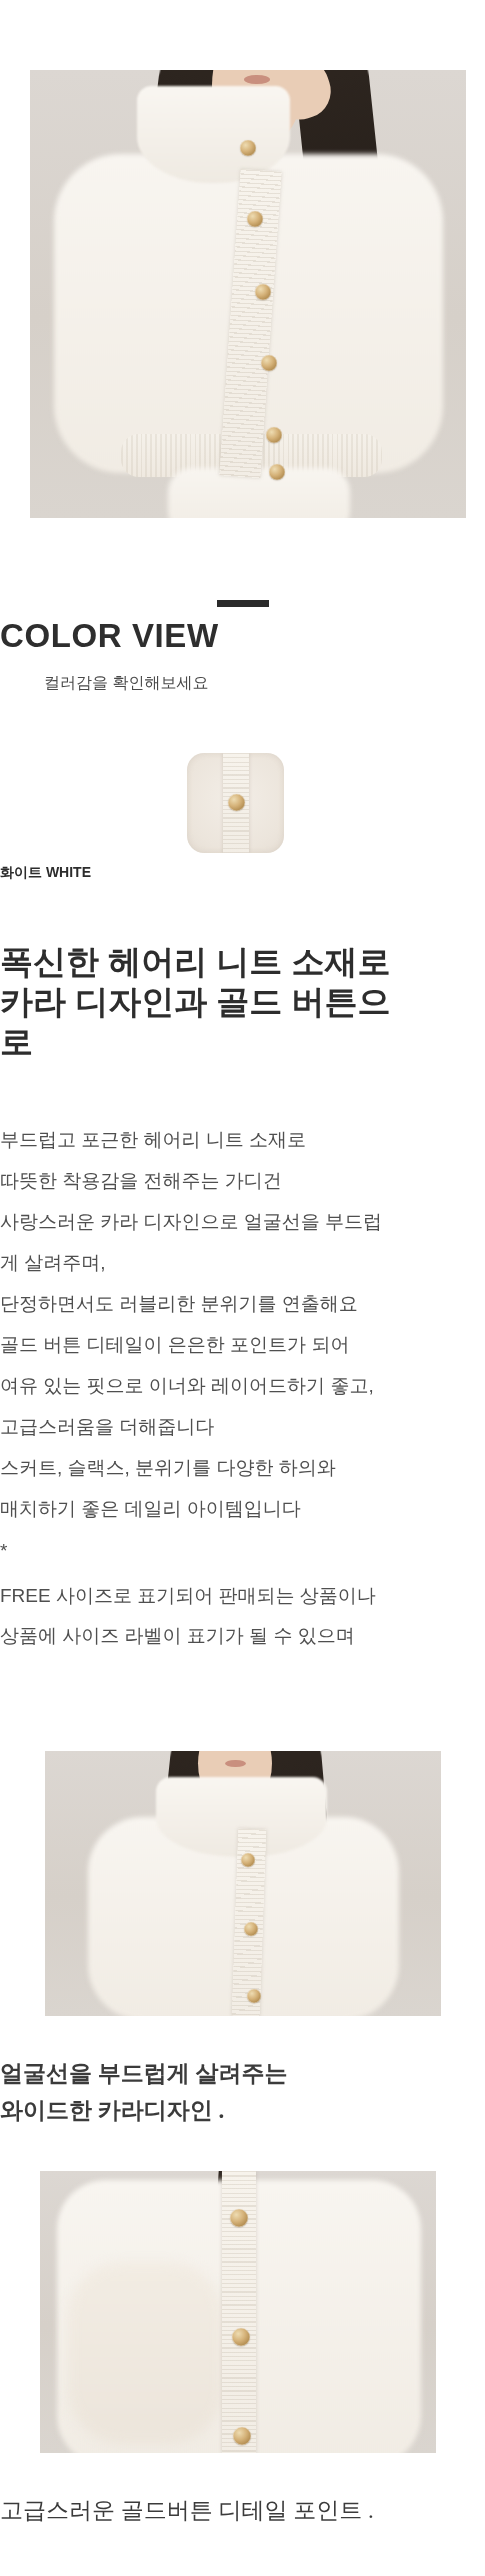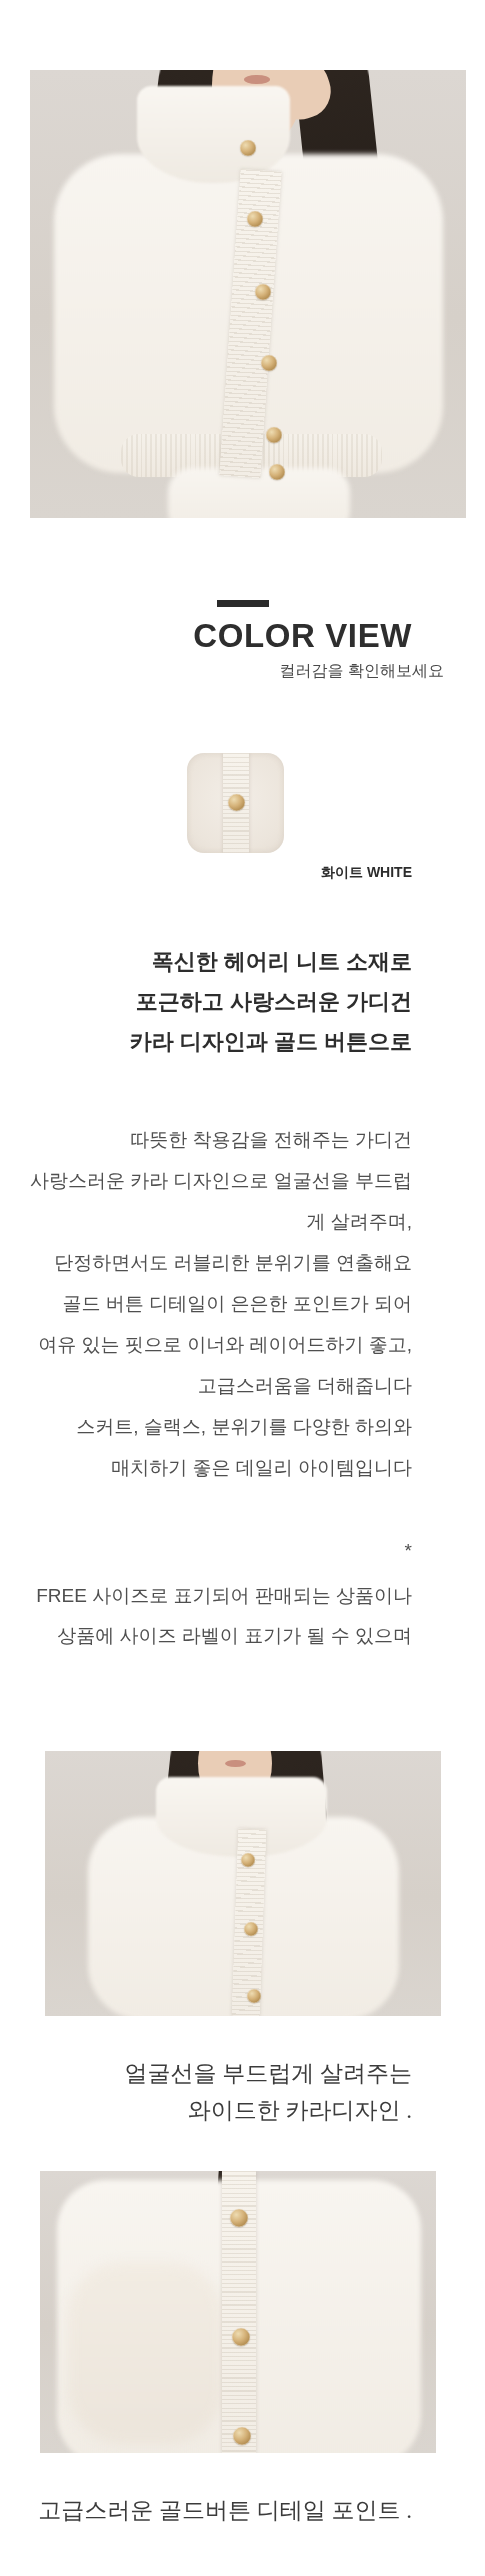--- a/index.html
+++ b/index.html
@@ -1,19 +1,19 @@
 <!DOCTYPE html>
 <html style="font-size:9.7px"><head>
 <meta charset="utf-8">
 <style>
   html,body{margin:0;padding:0;background:#ffffff;}
   #page{position:relative;width:486px;height:2576px;background:#ffffff;overflow:hidden;
         font-family:"Liberation Sans","DejaVu Sans",sans-serif;}
   .abs{position:absolute;}
-  .ctr{left:12px;width:400px;text-align:right;}
+  .ctr{left:0;width:400px;text-align:left;}
 
   
   .photo{position:absolute;overflow:hidden;background:linear-gradient(180deg,#dcd7d2 0%,#d6d0c9 55%,#dad5cf 100%);}
   .photo > div{position:absolute;}
   .hair{background:linear-gradient(180deg,#2e2620,#241d18);border-radius:36px;filter:blur(0.6px);}
   .skin{background:#e9cdb6;border-radius:50%;}
   .lips{background:#c98f7e;border-radius:50%;}
   .knit{background:linear-gradient(180deg,#f8f5f0,#f1ece4);filter:blur(2.4px);border-radius:67px;}
   .collar{background:linear-gradient(180deg,#f9f6f1,#efeae2);border-radius:14.6px 14.6px 48% 48%;filter:blur(1.2px);}
   .placket{background:
@@ -31,21 +31,21 @@
   .divider{left:217px;top:600px;width:52px;height:6.7px;background:#2a2a2a;}
   .cv-title{top:617px;font-size:33px;font-weight:700;letter-spacing:0.6px;color:#2e2e2e;}
   .cv-sub{top:661px;font-size:16px;color:#494949;}
   .swatch{left:187px;top:753px;width:97px;height:100px;border-radius:17px;overflow:hidden;
       background:radial-gradient(circle at 50% 45%,#f3eee7 0%,#ece5dc 70%,#e6ded4 100%);
       box-shadow:inset 0 0 6px rgba(150,135,115,0.18);}
   .swatch > div{position:absolute;}
   .swatch-label{top:864px;font-size:14px;font-weight:600;color:#2c2c2c;}
 
   
-  .headline{top:942px;font-size:22px;font-weight:700;color:#2d2d2d;line-height:40px;}
+  .headline{top:942px;font-size:33px;font-weight:700;color:#2d2d2d;line-height:40px;}
   .description{top:1119px;font-size:19px;color:#4f4f4f;line-height:41px;}
   .notice-star{top:1536px;font-size:19px;color:#4f4f4f;line-height:30px;}
   .notice{top:1576px;font-size:19px;color:#4f4f4f;line-height:40px;}
 
   
   .pill{position:absolute;width:138px;height:40px;border-radius:20px;background:#b3aaa2;
       display:flex;align-items:center;justify-content:center;
       font-family:"Liberation Serif","DejaVu Serif",serif;font-style:italic;
       font-size:21px;color:#fdfdfc;}
   .serif-caption{font-family:"Liberation Serif","DejaVu Serif",serif;
@@ -71,35 +71,35 @@
     <div class="gbtn" style="left:210px;top:70px;width:16.4px;height:16.4px;"></div>
     <div class="gbtn" style="left:217px;top:141px;width:16.4px;height:16.4px;"></div>
     <div class="gbtn" style="left:225px;top:214px;width:16.4px;height:16.4px;"></div>
     <div class="gbtn" style="left:231px;top:285px;width:16.4px;height:16.4px;"></div>
     <div class="gbtn" style="left:236px;top:357px;width:16.4px;height:16.4px;"></div>
     <div class="gbtn" style="left:239px;top:394px;width:16.4px;height:16.4px;"></div>
   </section>
 
   <div class="abs divider"></div>
   <h2 class="abs ctr cv-title" style="margin:0;">COLOR VIEW</h2>
-  <p class="abs ctr cv-sub" style="margin:0;padding-left:32px;">컬러감을 확인해보세요</p>
+  <p class="abs ctr cv-sub" style="margin:12px;padding-left:32px;">컬러감을 확인해보세요</p>
 
   <div class="abs swatch">
     <div class="placket" style="left:36px;top:0;width:25.5px;height:100px;"></div>
     <div class="gbtn" style="left:41px;top:41px;width:17px;height:17px;"></div>
   </div>
   <div class="abs ctr swatch-label">화이트 WHITE</div>
 
   <div class="abs ctr headline">
     <div>폭신한 헤어리 니트 소재로</div>
-    <div>포근하고 사랑스러운 가디건</div>
     <div>카라 디자인과 골드 버튼으로</div>
   </div>
 
   <div class="abs ctr description">
+    <div>부드럽고 포근한 헤어리 니트 소재로</div>
     <div>따뜻한 착용감을 전해주는 가디건</div>
     <div>사랑스러운 카라 디자인으로 얼굴선을 부드럽게 살려주며,</div>
     <div>단정하면서도 러블리한 분위기를 연출해요</div>
     <div>골드 버튼 디테일이 은은한 포인트가 되어</div>
     <div>여유 있는 핏으로 이너와 레이어드하기 좋고,</div>
     <div>고급스러움을 더해줍니다</div>
     <div>스커트, 슬랙스, 분위기를 다양한 하의와</div>
     <div>매치하기 좋은 데일리 아이템입니다</div>
   </div>
 
@@ -116,21 +116,21 @@
     <div class="lips" style="left:180px;top:8.5px;width:20.7px;height:7.3px;"></div>
     <div class="knit" style="left:43px;top:66px;width:311px;height:203px;border-radius:55px;"></div>
     <div class="collar" style="left:111px;top:25.5px;width:171px;height:80px;"></div>
     <div class="placket" style="left:190px;top:78px;width:28px;height:187px;transform:rotate(2deg);"></div>
     <div class="gbtn" style="left:196px;top:102px;width:14px;height:14px;"></div>
     <div class="gbtn" style="left:199px;top:171px;width:14px;height:14px;"></div>
     <div class="gbtn" style="left:202px;top:238px;width:14px;height:14px;"></div>
   </section>
 
 
-  <div class="abs ctr serif-caption" style="top:2055px;">
+  <div class="abs ctr serif-caption" style="top:2055px;font-weight:bold;">
     <div>얼굴선을 부드럽게 살려주는</div>
     <div>와이드한 카라디자인 .</div>
   </div>
 
   <section class="photo" style="left:40px;top:2171px;width:396px;height:282px;">
     <div class="hair" style="left:177px;top:-9.7px;width:16px;height:70px;transform:rotate(4deg);"></div>
     <div class="knit" style="left:17px;top:8.5px;width:364px;height:285px;border-radius:49px;"></div>
     <div class="knit" style="left:28px;top:91px;width:155px;height:182px;border-radius:55px;background:linear-gradient(180deg,#f2ece3,#ece5db);filter:blur(5.5px);"></div>
     <div class="placket" style="left:182px;top:0;width:34px;height:282px;"></div>
     <div class="gbtn" style="left:190px;top:38px;width:18px;height:18px;"></div>

